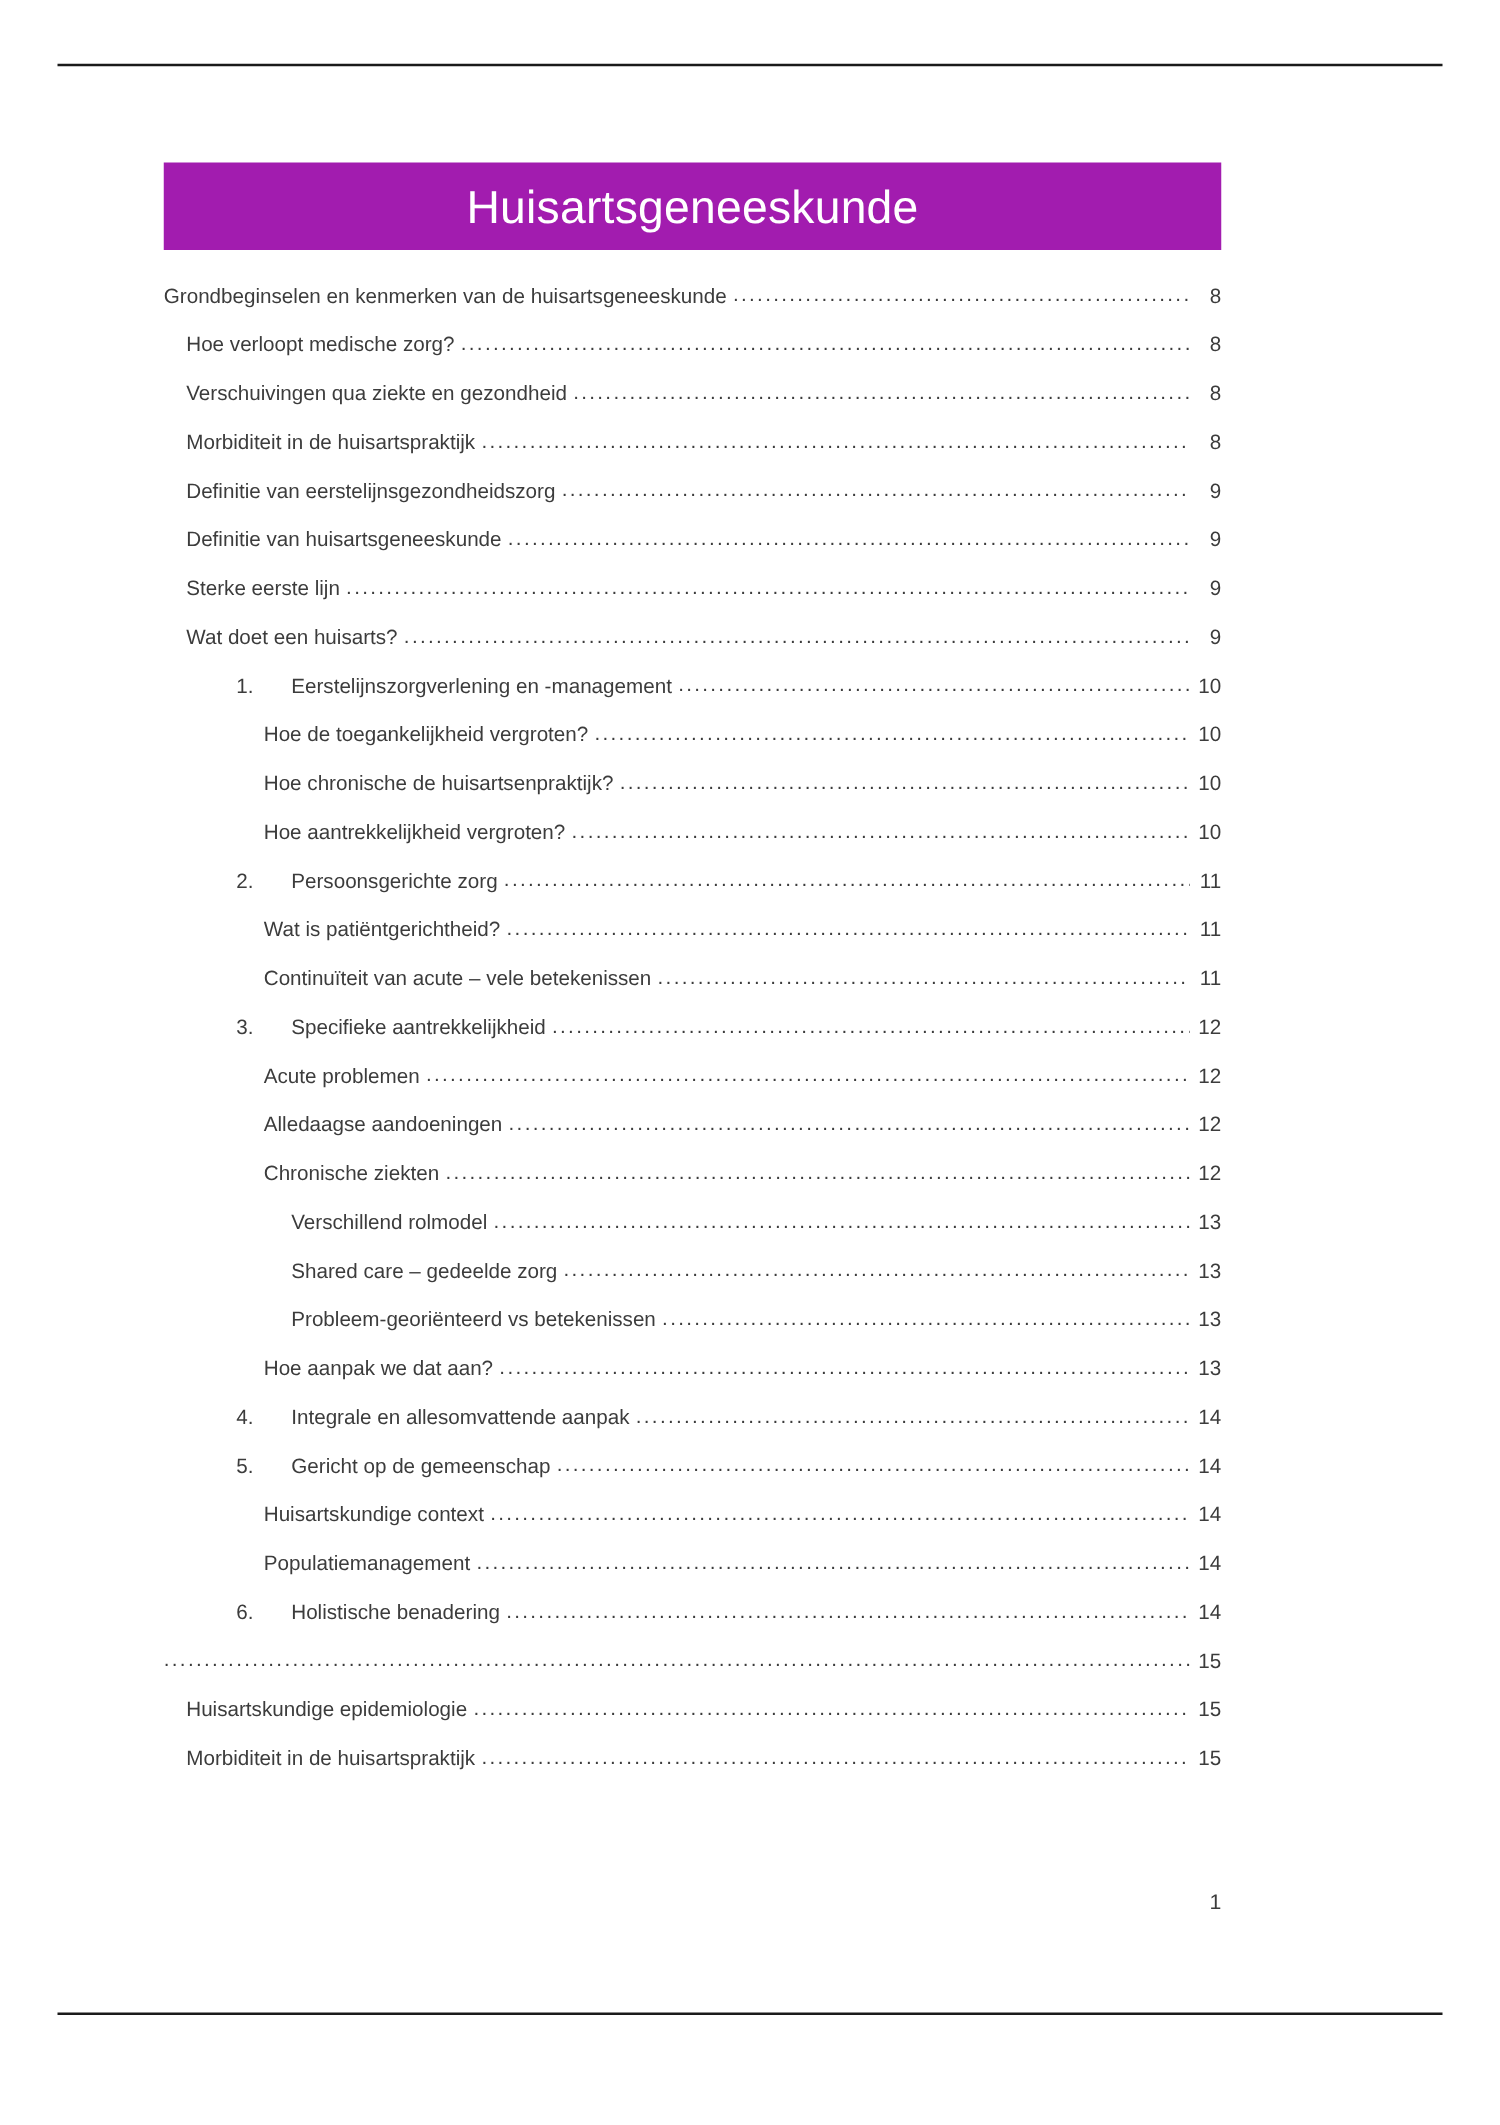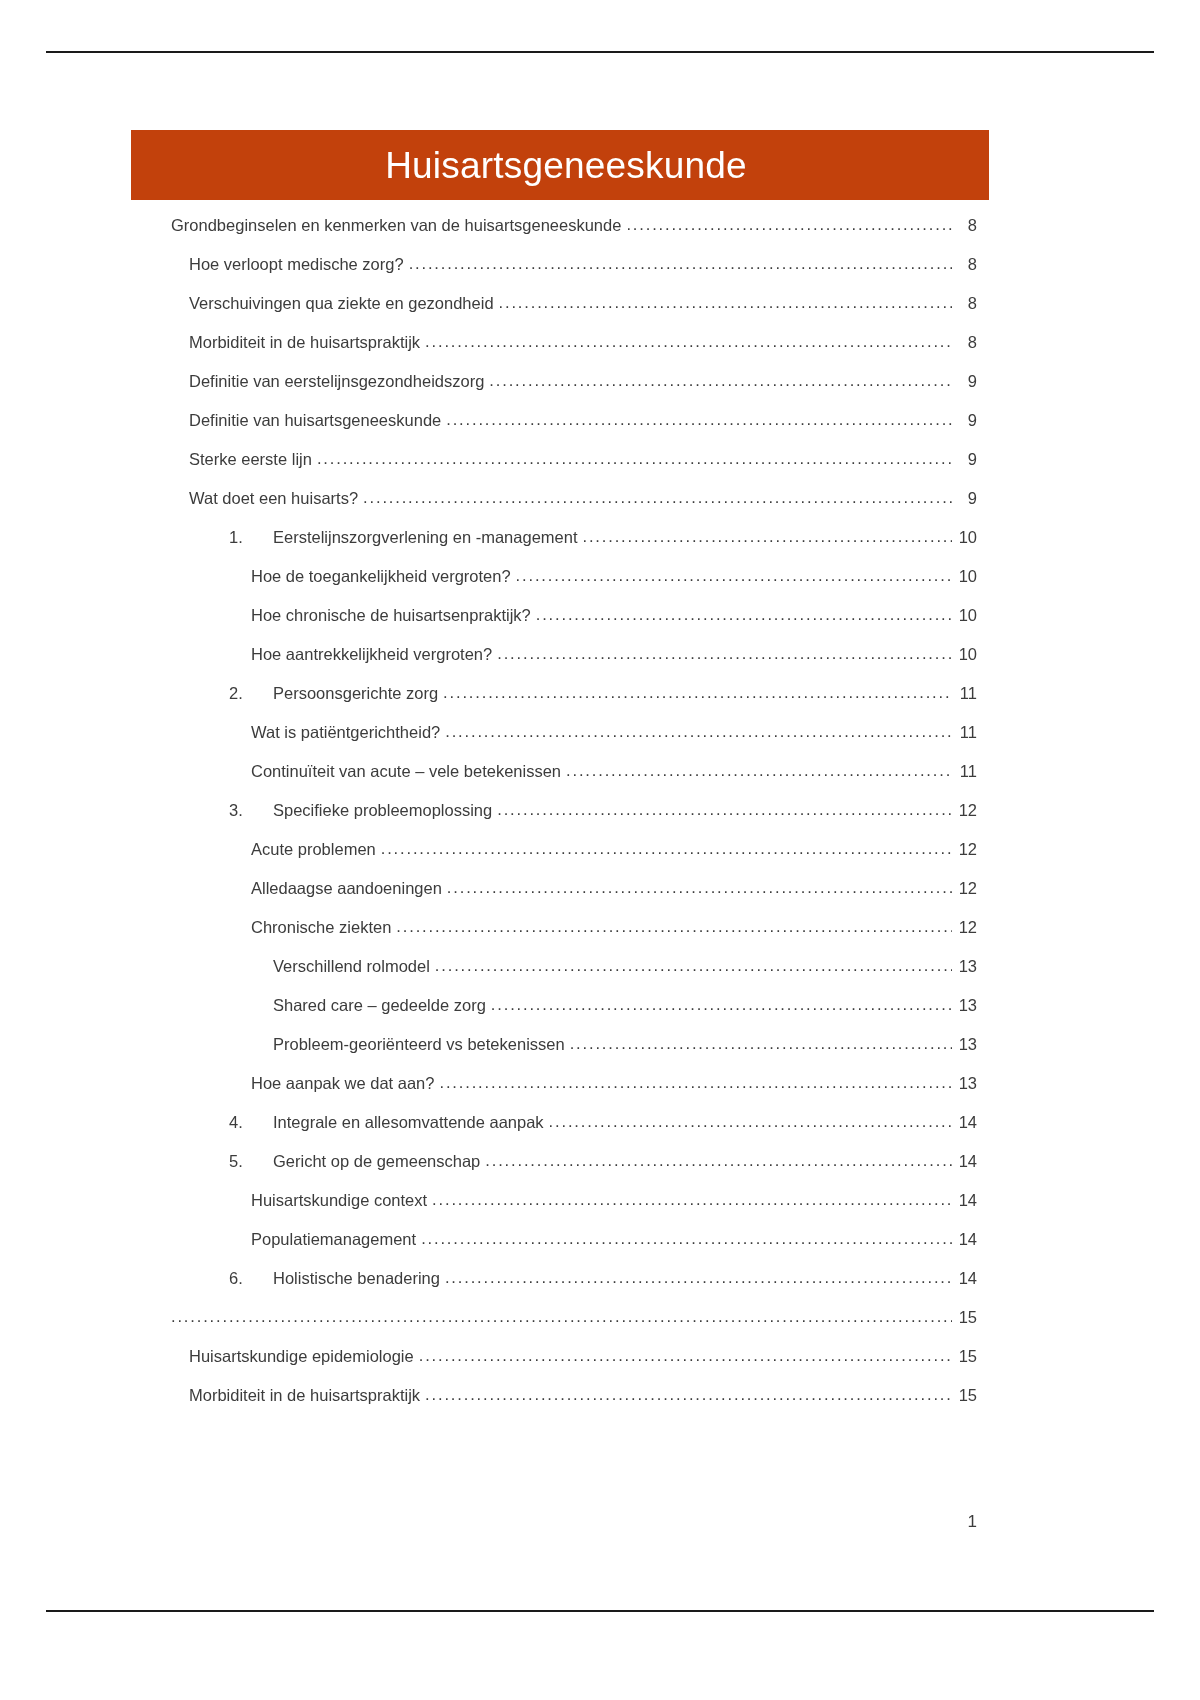--- a/index.html
+++ b/index.html
@@ -33,50 +33,48 @@
   }
   .rule-top { top: 51px; }
   .rule-bottom { top: 1610px; }
 
   .title-banner {
     position: absolute;
     left: 131px;
     top: 130px;
     width: 846px;
     height: 70px;
-    background: #c2410c;
+    background: #a21caf;
     display: flex;
     align-items: center;
     justify-content: center;
-    padding-left: 12px;
   }
   .title-banner .title-text {
     color: #ffffff;
     font-size: 37px;
     font-weight: 400;
     letter-spacing: 0.2px;
     line-height: 1;
     white-space: nowrap;
   }
 
   .toc {
     position: absolute;
     left: 131px;
     top: 206px;
     width: 846px;
   }
 
   .toc-row {
     display: flex;
-    align-items: center;
+    align-items: flex-end;
     font-size: 16.5px;
     line-height: 1;
     color: #3c3c3c;
     height: 39px;
-    margin-left: 40px;
   }
   .toc-row .label {
     white-space: nowrap;
     flex: 0 0 auto;
     padding-right: 5px;
   }
   .toc-row .leader {
     flex: 1 1 auto;
     overflow: hidden;
     white-space: nowrap;
@@ -200,21 +198,21 @@
         <span class="leader">...............................................................................................................................................................</span>
         <span class="page-no">11</span>
       </div>
       <div class="toc-row lvl-3">
         <span class="label">Continuïteit van acute – vele betekenissen</span>
         <span class="leader">...............................................................................................................................................................</span>
         <span class="page-no">11</span>
       </div>
       <div class="toc-row lvl-2">
         <span class="item-number">3.</span>
-        <span class="label">Specifieke probleemoplossing</span>
+        <span class="label">Specifieke aantrekkelijkheid</span>
         <span class="leader">...............................................................................................................................................................</span>
         <span class="page-no">12</span>
       </div>
       <div class="toc-row lvl-3">
         <span class="label">Acute problemen</span>
         <span class="leader">...............................................................................................................................................................</span>
         <span class="page-no">12</span>
       </div>
       <div class="toc-row lvl-3">
         <span class="label">Alledaagse aandoeningen</span>

